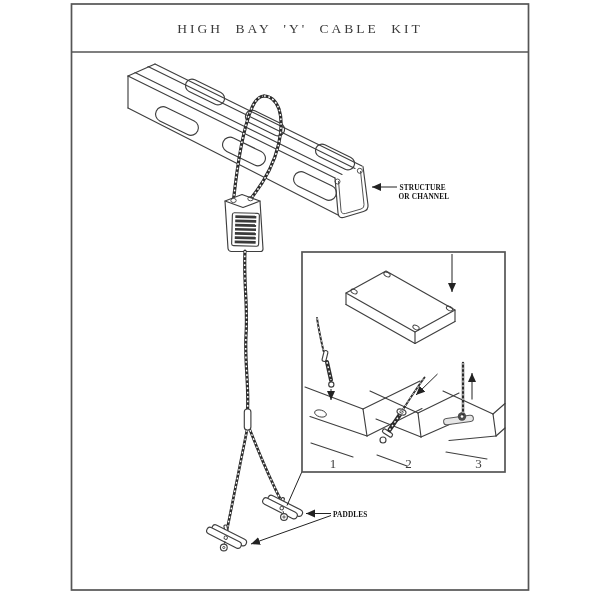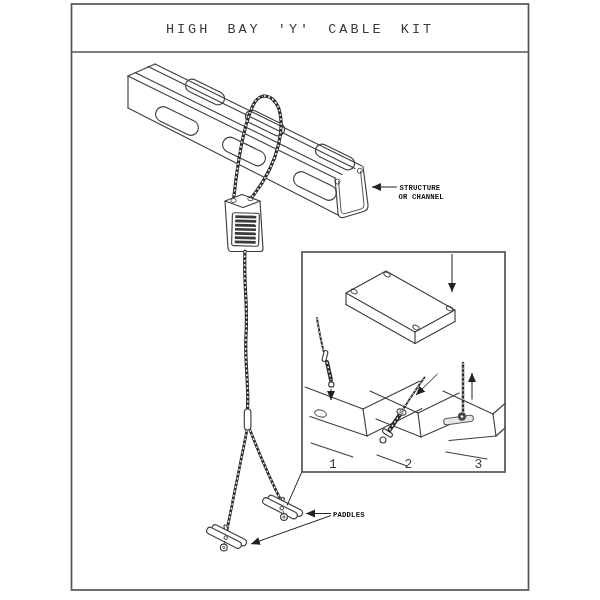--- a/index.html
+++ b/index.html
@@ -1,17 +1,17 @@
 <!DOCTYPE html>
 <html><head>
 <meta charset="utf-8">
 <style>
   html,body{margin:0;padding:0;background:#fff;}
   .page{position:relative;width:600px;height:600px;background:#ffffff;overflow:hidden;
-        font-family:Liberation Mono, monospace;}
+        font-family:Liberation Serif, serif;}
   svg{position:absolute;left:0;top:0;}
   .ln{fill:none;stroke:#3f3f3f;stroke-width:1.15;stroke-linecap:round;stroke-linejoin:round;}
   .lnw{fill:#ffffff;stroke:#3f3f3f;stroke-width:1.15;stroke-linecap:round;stroke-linejoin:round;}
   .thin{fill:none;stroke:#3f3f3f;stroke-width:0.9;}
   .bord{fill:none;stroke:#555555;stroke-width:1.7;}
   .rope{fill:none;stroke:#2c2c2c;stroke-linecap:round;}
   .tex{fill:none;stroke:#ffffff;stroke-linecap:butt;stroke-dasharray:1.8 2.6;}
   .lead{fill:none;stroke:#222222;stroke-width:1;}
   .title-text{font-size:13.5px;fill:#3a3a3a;letter-spacing:3px;word-spacing:6px;}
   .lbl{font-size:7.3px;font-weight:bold;fill:#111111;letter-spacing:0.15px;}

